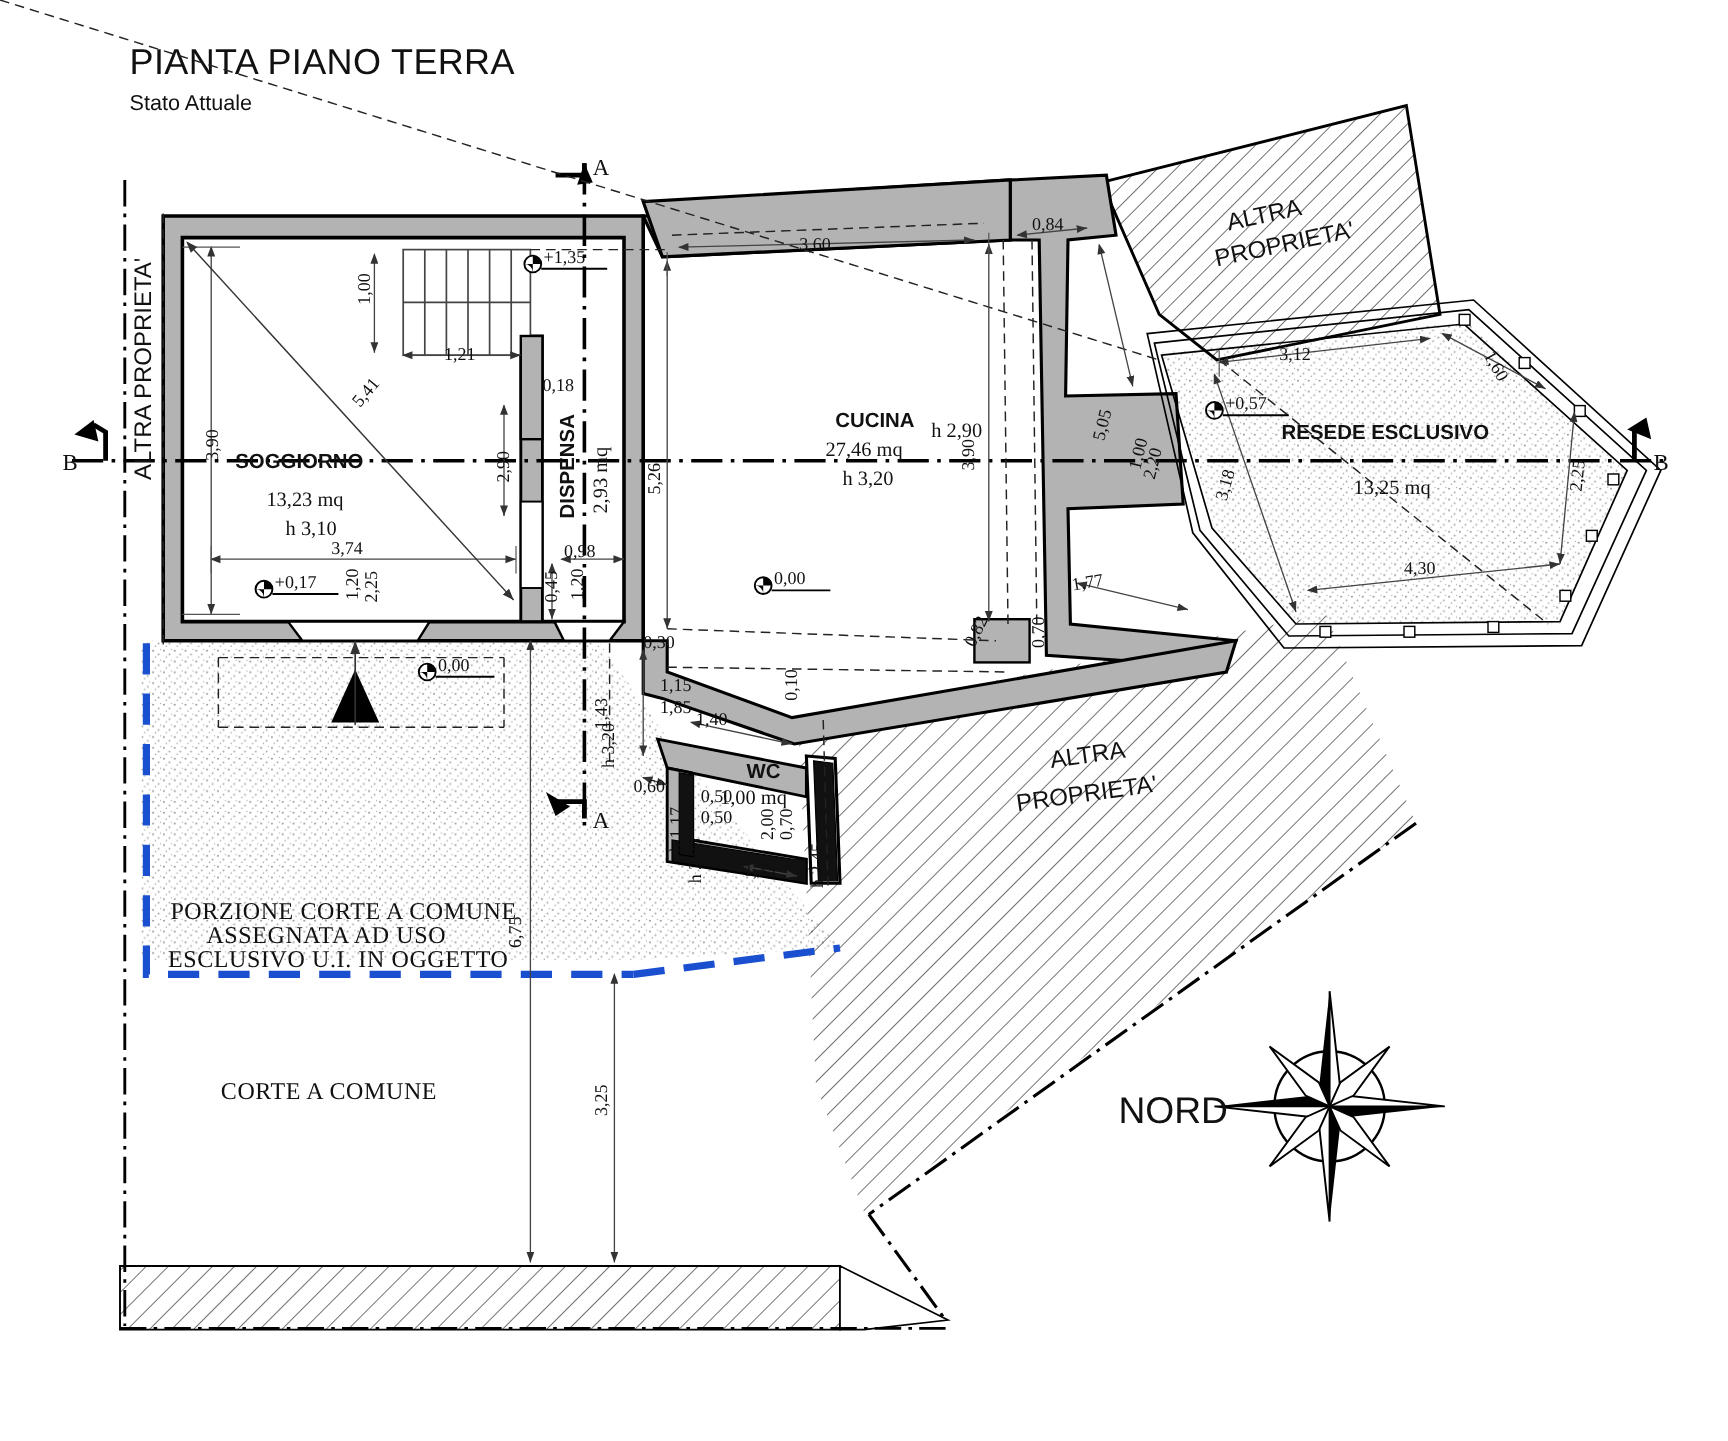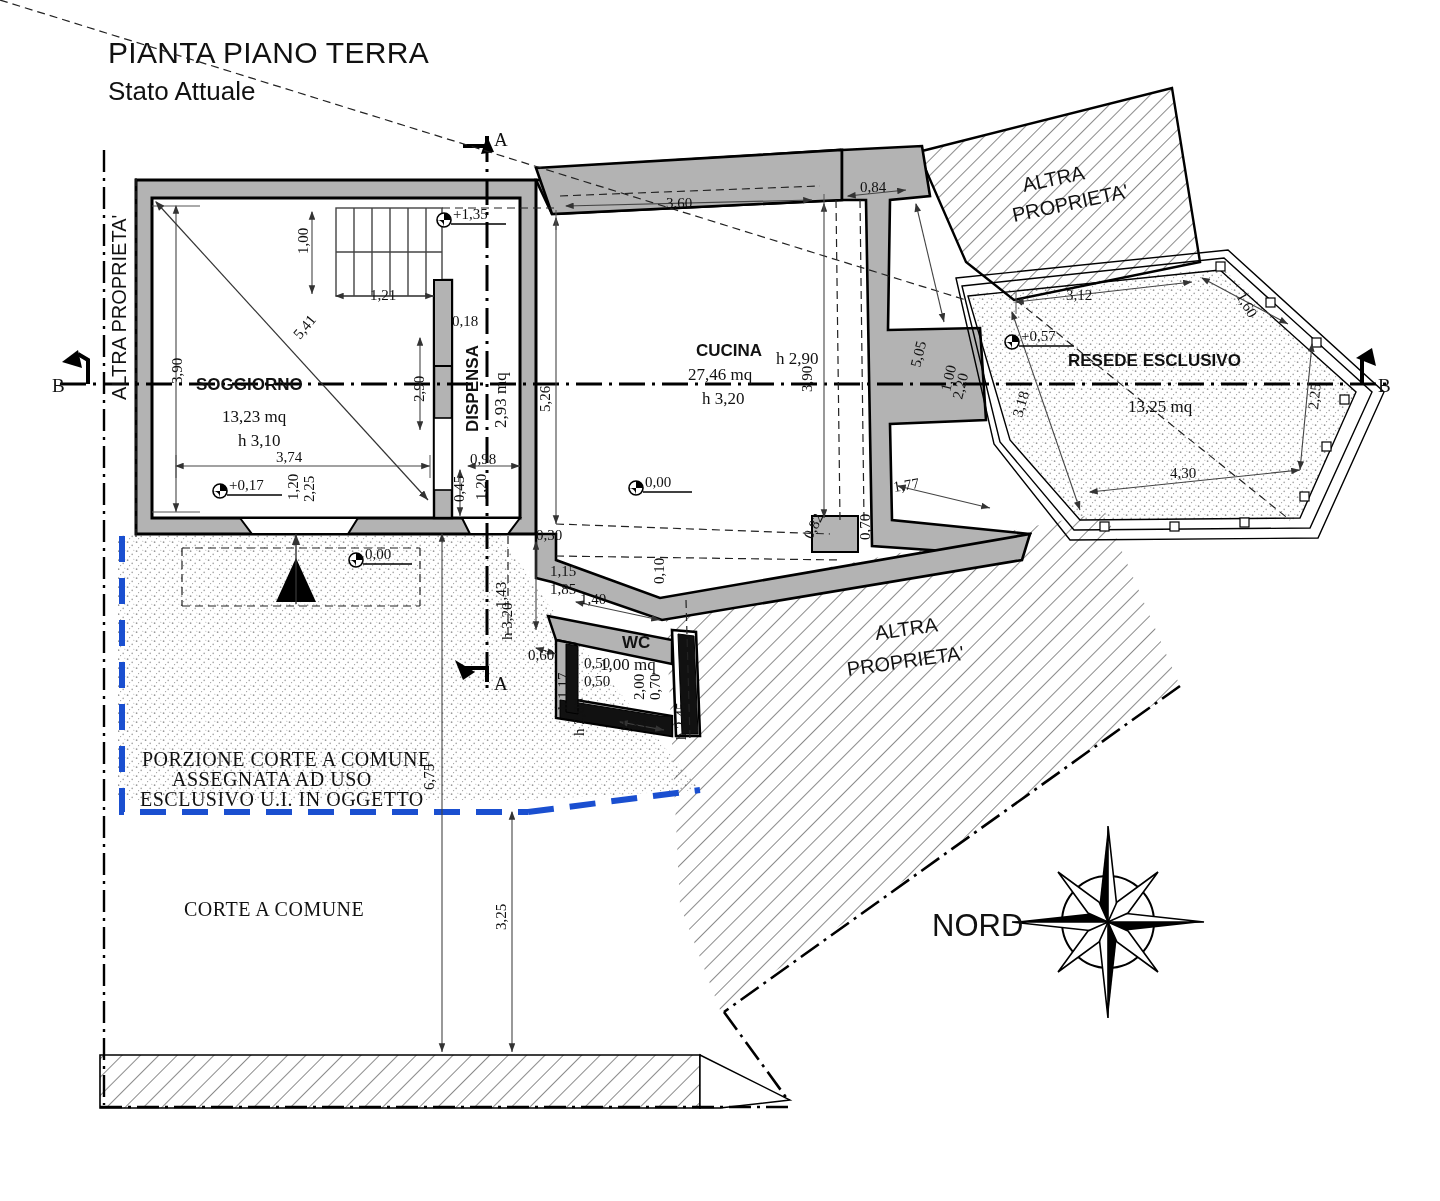--- a/index.html
+++ b/index.html
@@ -1,21 +1,21 @@
 <!DOCTYPE html>
 <html><head>
 <meta charset="utf-8">
 <style>
   html,body{margin:0;padding:0;background:#ffffff;}
   body{width:1440px;height:1201px;position:relative;overflow:hidden;
        font-family:"Liberation Sans", sans-serif;}
   #stage{position:absolute;left:0;top:0;width:1440px;height:1201px;}
   .ttl{position:absolute;font-family:"Liberation Sans",sans-serif;color:#111;}
   #title-main{left:108px;top:36px;font-size:30px;letter-spacing:.3px;}
-  #title-sub{left:108px;top:76px;font-size:26px;}
+  #title-sub{left:108px;top:76px;font-size:18px;}
   svg{position:absolute;left:0;top:0;}
   text{font-family:"Liberation Serif", serif;fill:#111;}
   .sans{font-family:"Liberation Sans", sans-serif;}
   .dim{font-size:15px;font-family:"Liberation Serif",serif;}
   .roomname{font-family:"Liberation Sans",sans-serif;font-weight:bold;font-size:17px;}
   .roomarea{font-size:17px;}
   .bigname{font-family:"Liberation Serif",serif;font-size:20px;letter-spacing:.5px;}
   .propname{font-family:"Liberation Sans",sans-serif;font-size:20px;}
   .sectlbl{font-family:"Liberation Serif",serif;font-size:19px;}
 </style>

